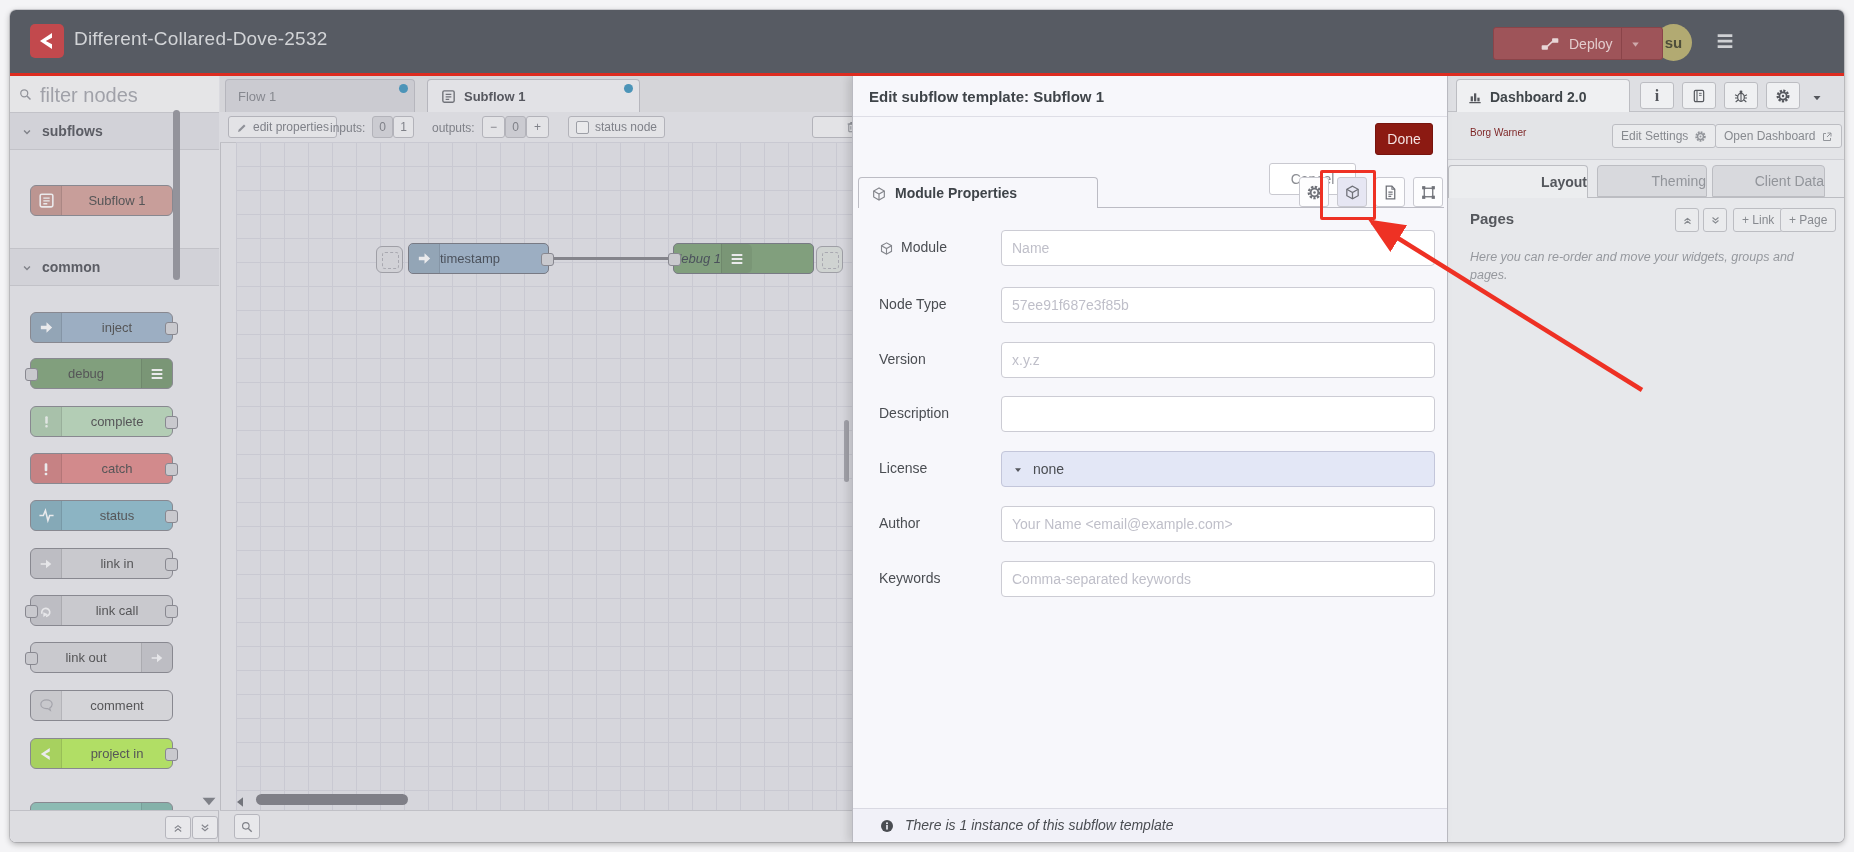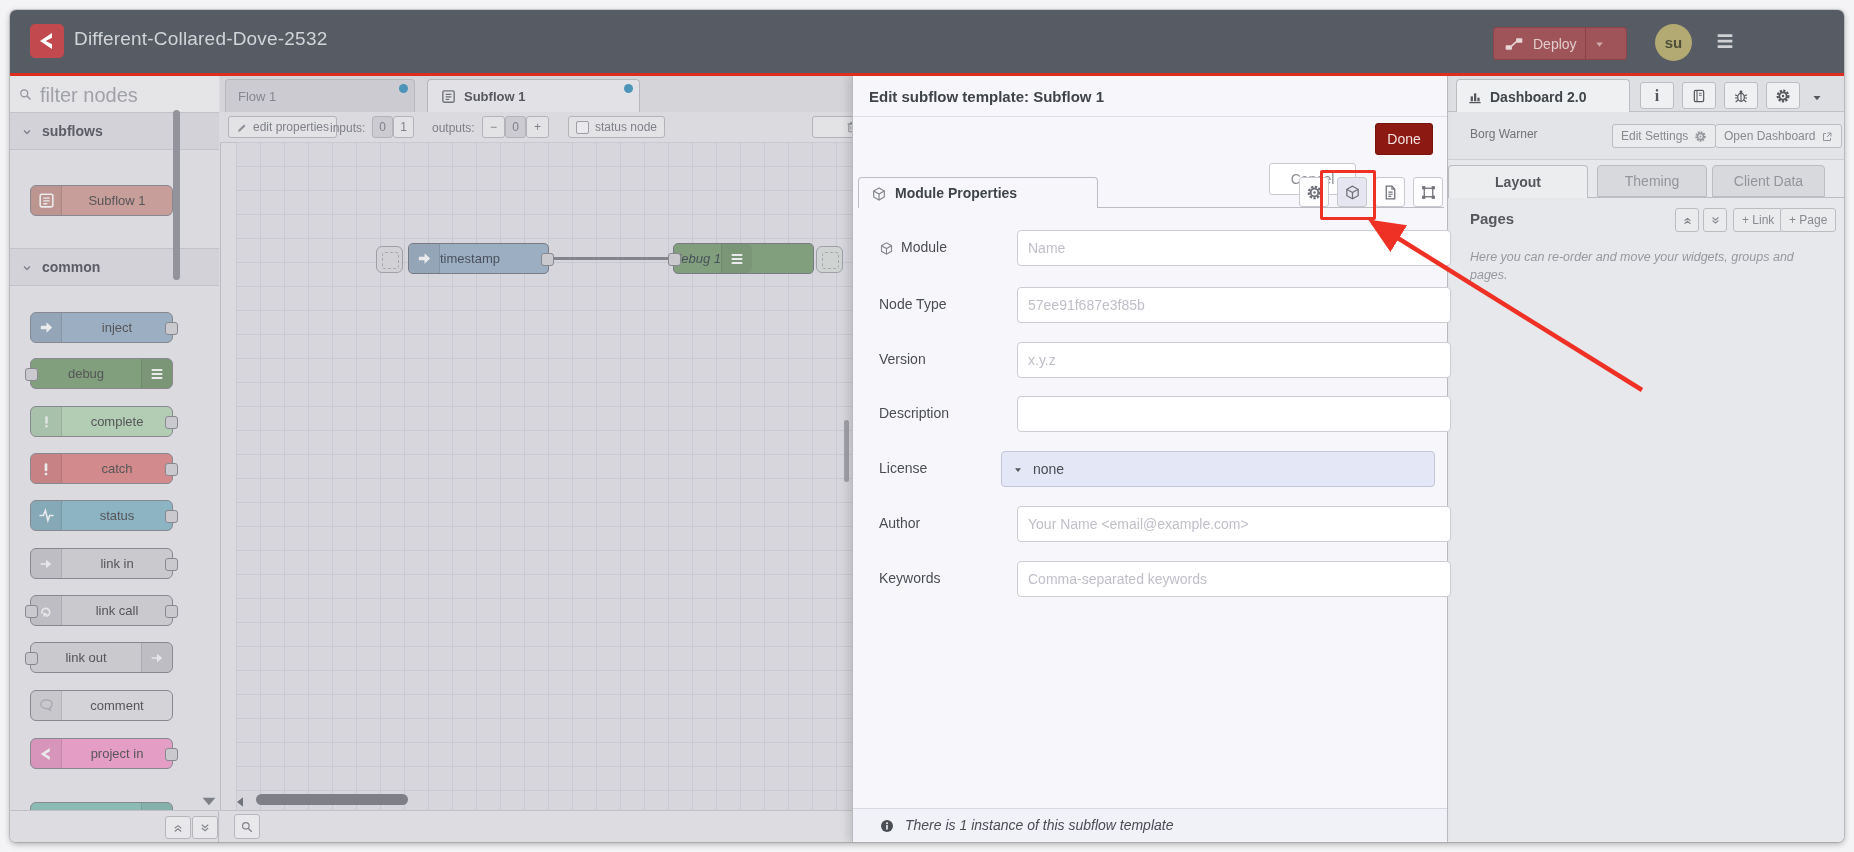--- a/index.html
+++ b/index.html
@@ -9,21 +9,21 @@
   .abs{position:absolute;}
   svg.ic{display:inline-block;vertical-align:middle;}
 
   
   #hdr{left:0;top:0;width:1834px;height:63px;background:#575b63;z-index:60;}
   #hdr-title{left:64px;top:18px;font-size:19px;color:#d2d4d7;letter-spacing:.2px;}
   #logo{left:20px;top:14px;width:34px;height:34px;background:#c2494d;border-radius:5px;color:#fff;
         display:flex;align-items:center;justify-content:center;}
   #redline{left:0;top:63px;width:1834px;height:3px;background:#dd2c20;z-index:61;}
   #deploy{left:1483px;top:17px;width:132px;height:31px;background:#9e5459;border:1px solid #8a4449;border-radius:3px;
-          color:#e3cccd;font-size:14px;display:flex;align-items:center;z-index:61;}
+          color:#e3cccd;font-size:14px;display:flex;align-items:center;z-index:61;padding-left:36px;}
   #deploy .dsep{width:1px;height:31px;background:#8a4449;margin-left:8px;}
   #avatar{left:1645px;top:14px;width:37px;height:37px;border-radius:50%;background:#b2aa72;color:#4e4e3a;
           font-weight:bold;font-size:15px;display:flex;align-items:center;justify-content:center;}
   #hmenu{left:1702px;top:20px;width:26px;height:22px;color:#cfd1d4;}
 
   
   #palette{left:0;top:66px;width:210px;height:766px;background:#ededf0;border-right:1px solid #c9c9ce;}
   #pfilter{left:0;top:66px;width:209px;height:36px;background:#fafafa;border-bottom:1px solid #d6d6da;}
   #pfilter input{position:absolute;left:28px;top:7px;width:160px;border:0;background:transparent;outline:none;
                  font-size:20px;color:#666;font-family:"Liberation Sans",sans-serif;}
@@ -86,41 +86,41 @@
   #btn-cancel{left:416px;top:47px;width:87px;background:#fff;border:1px solid #c9c9d0;color:#8b8d93;margin-top:40px;}
   #btn-done{left:522px;top:47px;width:58px;background:#8c1a12;border:1px solid #77140e;color:#f4e2e1;}
   #mp-tab{position:absolute;left:5px;top:101px;width:240px;height:31px;background:#f7f7fb;border:1px solid #bcbcc4;border-bottom:none;
           border-radius:4px 4px 0 0;display:flex;align-items:center;font-size:14px;font-weight:bold;color:#3f4449;padding-left:12px;box-sizing:border-box;}
   #mp-line{position:absolute;left:245px;top:131px;width:346px;height:1px;background:#bcbcc4;}
   .icbtn{position:absolute;top:101px;width:30px;height:30px;background:#fdfdfe;border:1px solid #c9c9d0;border-radius:3px;
          display:flex;align-items:center;justify-content:center;color:#6f7178;box-sizing:border-box;}
   .icbtn.sel{background:#e6e6f3;}
   .frow{position:absolute;left:0;width:100%;height:36px;}
   .flabel{position:absolute;left:26px;top:9px;font-size:14px;color:#4a4d52;display:flex;align-items:center;}
-  .finput{position:absolute;left:164px;top:0;width:434px;height:36px;box-sizing:border-box;border:1px solid #ccccd4;border-radius:4px;
+  .finput{position:absolute;left:148px;top:0;width:434px;height:36px;box-sizing:border-box;border:1px solid #ccccd4;border-radius:4px;
           background:#fff;font-size:14px;color:#555;padding:0 10px;font-family:"Liberation Sans",sans-serif;outline:none;}
   .finput::placeholder{color:#bfbfc9;}
   #lic-box{position:absolute;left:148px;top:0;width:434px;height:36px;box-sizing:border-box;border:1px solid #c3c6da;border-radius:4px;
            background:#e3e7f6;display:flex;align-items:center;font-size:14px;color:#4a4d52;padding-left:10px;}
   #tray-foot{position:absolute;left:0;top:732px;width:100%;height:33px;background:#f1f1f8;border-top:1px solid #d9d9e2;
              display:flex;align-items:center;font-size:14px;color:#4a4d52;font-style:italic;box-sizing:border-box;padding-left:26px;}
 
   
   #sidebar{left:1438px;top:66px;width:396px;height:766px;background:#f3f3f6;}
   #stabbar{position:absolute;left:0;top:0;width:100%;height:36px;background:#e9e9ed;border-bottom:1px solid #c9c9ce;box-sizing:border-box;}
   #dash-tab{position:absolute;left:8px;top:3px;width:174px;height:34px;background:#fbfbfd;border:1px solid #c4c4ca;border-bottom:none;
             border-radius:4px 4px 0 0;display:flex;align-items:center;font-size:14px;font-weight:bold;color:#3f4449;padding-left:10px;box-sizing:border-box;}
   .sicbtn{position:absolute;top:6px;width:34px;height:27px;background:#fbfbfd;border:1px solid #c4c4ca;border-radius:3px;
           display:flex;align-items:center;justify-content:center;color:#55575d;box-sizing:border-box;}
   #proj-row{position:absolute;left:0;top:36px;width:100%;height:48px;background:#eeeef2;border-bottom:1px solid #d9d9de;box-sizing:border-box;}
-  #proj-name{position:absolute;left:22px;top:15px;font-size:12px;color:#737373;}
+  #proj-name{position:absolute;left:22px;top:15px;font-size:10px;color:#7f1d1d;}
   .sbtn{position:absolute;height:24px;background:#f6f6f8;border:1px solid #c4c4ca;border-radius:3px;font-size:12px;color:#8b8d93;
         display:flex;align-items:center;justify-content:center;box-sizing:border-box;padding:0 8px;}
   .stab{position:absolute;top:89px;height:32px;box-sizing:border-box;border:1px solid #c4c4ca;border-radius:4px 4px 0 0;
-        font-size:14px;display:flex;align-items:center;justify-content:center;}
+        font-size:14px;display:flex;align-items:center;justify-content:flex-end;}
   .stab.active{background:#f8f8fa;color:#55575d;font-weight:bold;border-bottom:none;height:33px;z-index:2;}
   .stab.inactive{background:#e2e2e7;color:#97999f;}
   #stabline{position:absolute;left:0;top:121px;width:100%;height:1px;background:#c4c4ca;}
   #pages-title{position:absolute;left:22px;top:134px;font-size:15px;font-weight:bold;color:#55575d;}
   #help{position:absolute;left:22px;top:172px;width:345px;font-size:12.5px;font-style:italic;color:#9b9da3;line-height:1.45;}
 
   
   #annot-box{left:1310px;top:160px;width:50px;height:44px;border:3px solid #ee3124;border-radius:2px;z-index:100;}
   #annot-arrow{left:0px;top:0px;width:1854px;height:852px;z-index:100;pointer-events:none;}
 </style>
@@ -374,21 +374,21 @@
     <span class="port pl"></span>
   </div>
   <div class="pnode abs" style="left:20px;top:680px;background:#e6e6e9">
     <span class="picon l" style="color:#aeaeb4">
           <svg class="ic" width="17" height="17">
             <use href="#sym-comment"></use>
           </svg>
         </span>
     <span class="plabel">comment</span>
   </div>
-  <div class="pnode abs" style="left:20px;top:728px;background:#f9a8d4">
+  <div class="pnode abs" style="left:20px;top:728px;background:#bef264">
     <span class="picon l">
           <svg class="ic" width="18" height="18">
             <use href="#sym-logo"></use>
           </svg>
         </span>
     <span class="plabel">project in</span>
         <span class="port pr"></span>
   </div>
   <div class="pnode abs" style="left:20px;top:792px;background:#93cabe">
     <span class="plabel">project out</span>

